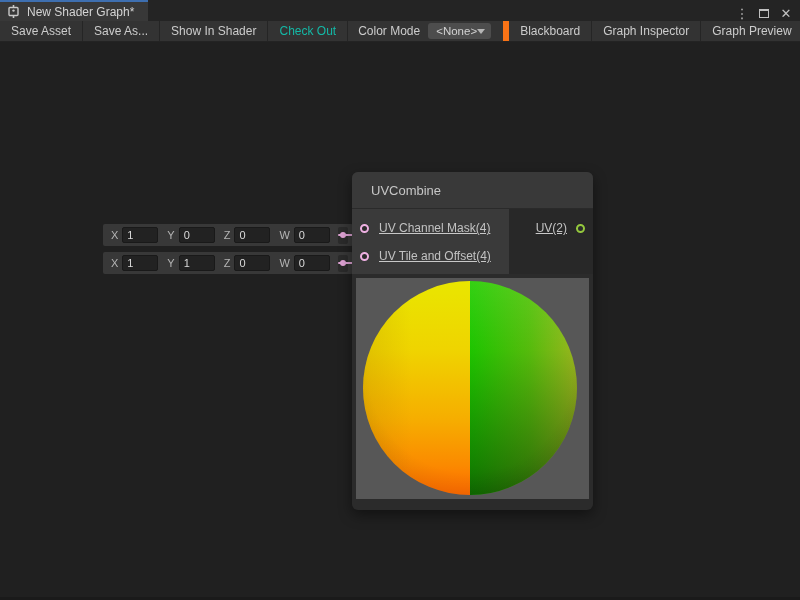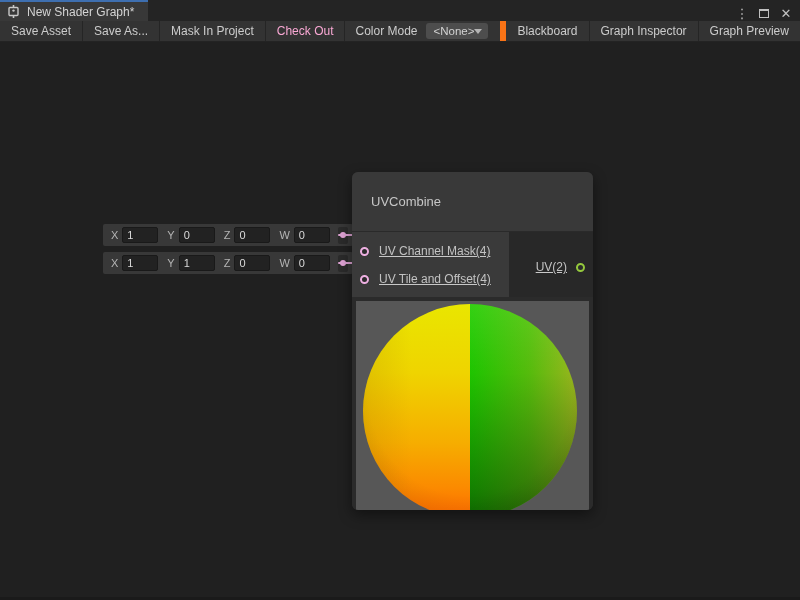--- a/index.html
+++ b/index.html
@@ -34,21 +34,21 @@
   
   .toolbar {
     position:absolute; top:21px; left:0; width:800px; height:21px;
     background:#333333; display:flex; align-items:stretch;
     font-size:12px; color:#cccccc; border-bottom:1px solid #232323;
   }
   .tbtn {
     display:flex; align-items:center; padding:0 11px;
     border-right:1px solid #252525; white-space:nowrap; cursor:default;
   }
-  .tbtn.disabled { color:#f9a8d4; }
+  .tbtn.disabled { color:#14b8a6; }
   .tb-spacer { flex:1; }
   .cm-label { display:flex; align-items:center; padding:0 8px 0 10px; white-space:nowrap; }
   .dropdown {
     align-self:center; display:flex; align-items:center; justify-content:space-between;
     width:98px; height:16px; background:#4d4d4d; border-radius:3px;
     padding:0 6px 0 8px; margin-right:12px; font-size:11.5px; color:#d2d2d2; cursor:default;
   }
   .dd-arrow { width:0; height:0; border-left:4px solid transparent; border-right:4px solid transparent;
     border-top:5px solid #b5b5b5; }
   .rgrp { display:flex; align-items:stretch; border-left:6px solid #f97316; }
@@ -82,27 +82,27 @@
   .edge.e0 { left:338px; top:191px; width:24px; }
   .edge.e1 { left:338px; top:219px; width:24px; }
 
   
   .node {
     position:absolute; left:352px; top:129px; width:241px; height:338px;
     border-radius:6px; overflow:hidden; background:#2b2b2b;
     box-shadow:0 5px 14px rgba(0,0,0,0.45);
   }
   .node-header {
-    height:60px; background:#393939; display:flex; align-items:center;
+    height:37px; background:#393939; display:flex; align-items:center;
     padding-left:19px; font-size:13px; color:#c6c6c6; border-bottom:1px solid #2a2a2a;
     cursor:default;
   }
   .node-ports { display:flex; height:65px;text-decoration:underline; }
   .inputs { width:157px; background:#3a3a3a; padding-top:5px; }
-  .outputs { width:84px; background:#282828; padding-top:21px; }
+  .outputs { width:84px; background:#282828; padding-top:5px; }
   .port-row { height:28px; display:flex; align-items:center; }
   .port-row.in { padding-left:8px; }
   .port-row.out { justify-content:flex-end; padding-right:8px; }
   .port-circle {
     width:9px; height:9px; border-radius:50%; background:#2b2b2b; flex:0 0 auto; cursor:default;
   }
   .port-circle.pink { border:2px solid #eeb0e2; }
   .port-circle.green { border:2px solid #94c83d; margin-left:9px; }
   .port-label { font-size:12px; color:#c2c2c2; margin-left:10px; white-space:nowrap; }
   .port-label.out { margin-left:0; }
@@ -150,21 +150,21 @@
     <span class="winbtn">
         <span class="maxbox"></span>
       </span>
     <span class="winbtn">✕</span>
   </div>
 </div>
 
 <div class="toolbar">
   <div class="tbtn">Save Asset</div>
   <div class="tbtn">Save As...</div>
-  <div class="tbtn">Mask In Project</div>
+  <div class="tbtn">Show In Shader</div>
   <div class="tbtn disabled">Check Out</div>
   <div class="tb-spacer"></div>
   <div class="cm-label">Color Mode</div>
   <div class="dropdown">
     <span>&lt;None&gt;</span>
     <span class="dd-arrow"></span>
   </div>
   <div class="rgrp">
     <div class="tbtn">Blackboard</div>
     <div class="tbtn">Graph Inspector</div>

